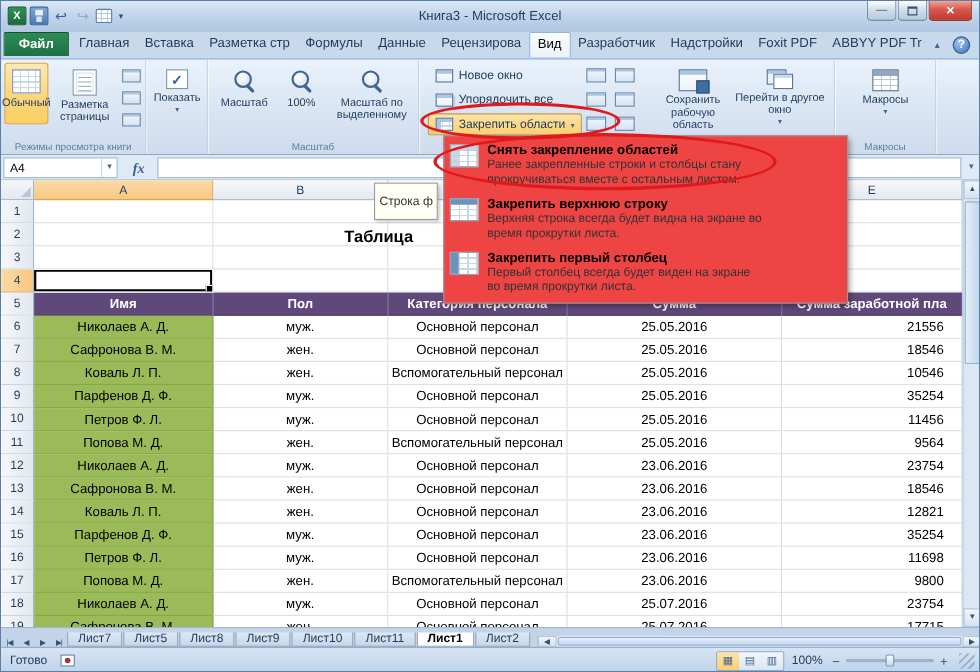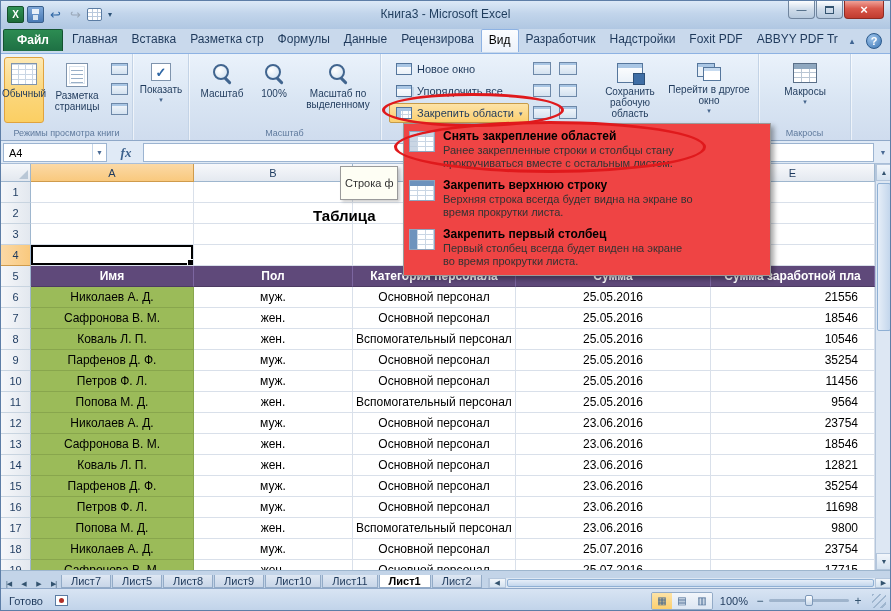--- a/index.html
+++ b/index.html
@@ -36,21 +36,21 @@
 
   
   .ribbon{position:absolute;left:0;top:52px;width:891px;height:88px;background:linear-gradient(#eaf2fb,#d9e5f3 55%,#cfdcee);border-top:1px solid #8db2e3;border-bottom:1px solid #8fa8c8}
   .rgroup{position:absolute;top:0;height:86px;border-right:1px solid #c3d3e6;box-shadow:1px 0 0 rgba(255,255,255,.6)}
   .g1{left:0;width:132px}.g2{left:132px;width:56px}.g3{left:188px;width:192px}.g4{left:380px;width:378px}.g5{left:758px;width:92px}
   .glabel{position:absolute;left:0;right:0;bottom:2px;text-align:center;font-size:9px;color:#5f7a9d;white-space:nowrap;overflow:hidden}
   .bigbtn{position:absolute;display:flex;flex-direction:column;align-items:center;padding-top:5px;border:1px solid transparent;border-radius:3px;font-size:10px;color:#1e395b;text-align:center}
   .bigbtn .blabel{margin-top:3px;line-height:11px}
   .bigbtn.active{border-color:#e0a33e;background:linear-gradient(#fde9b4,#fbd77e 50%,#fbcf63)}
   .ddv{font-size:7px;color:#44648c;margin-top:1px}
-  .btn-normal{left:3px;top:3px;width:40px;height:66px}
+  .btn-normal{left:3px;top:3px;width:40px;height:56px}
   .btn-pagelayout{left:45px;top:3px;width:62px;height:66px}
   .ministack{position:absolute;left:110px;top:9px;display:flex;flex-direction:column;gap:8px}
   .miniicon{width:17px;height:12px;border:1px solid #6d88a8;background:linear-gradient(#f4f8fc,#d4e2f0);box-shadow:inset 0 2px 0 #a9c6e4}
   .btn-show{left:4px;top:3px;width:48px;height:66px}
   .btn-zoom{left:8px;top:3px;width:50px;height:66px}
   .btn-100{left:62px;top:3px;width:46px;height:66px}
   .btn-zoomsel{left:112px;top:3px;width:74px;height:66px}
   .rowbtn{position:absolute;left:8px;height:20px;display:flex;align-items:center;gap:5px;font-size:11px;color:#1e395b;padding:0 6px;border:1px solid transparent;border-radius:2px;white-space:nowrap}
   .rb1{top:5px}.rb2{top:27px}.rb3{top:49px}
   .rowbtn.pressed{border-color:#c69b49;background:linear-gradient(#fde3a7,#fbcf6f)}

